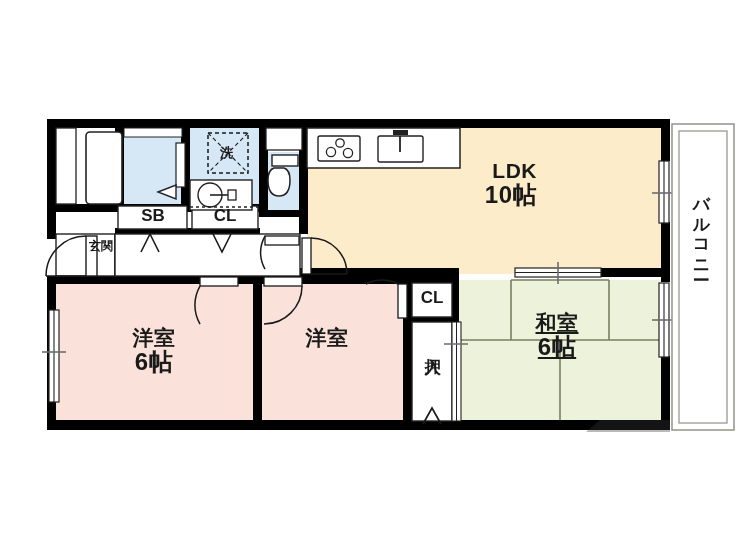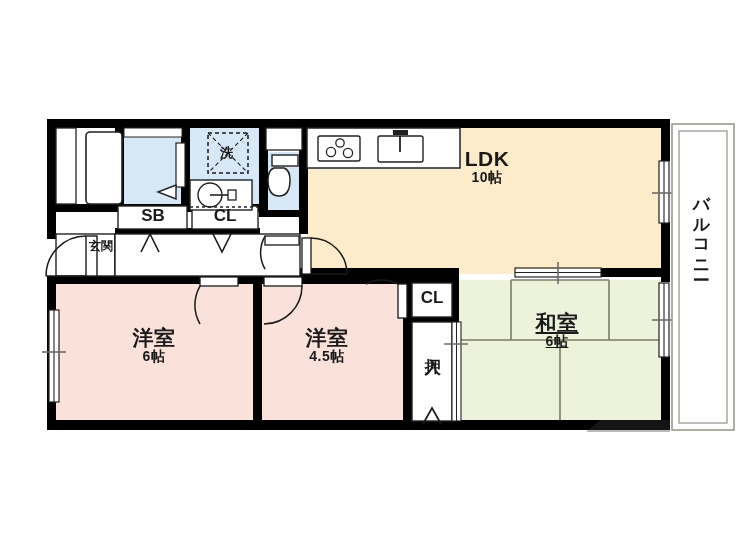--- a/index.html
+++ b/index.html
@@ -33,21 +33,21 @@
     text-align: center;
     pointer-events: none;
   }
   .lbl-room {
     font-size: 21px;
     font-weight: 700;
     letter-spacing: 0.5px;
   }
   .lbl-room .sz {
     display: block;
-    font-size: 14px;
+    font-size: 24px;
     font-weight: 700;
   }
   .lbl-small {
     font-size: 17px;
     font-weight: 700;
   }
   .lbl-vert {
     writing-mode: vertical-rl;
     text-orientation: upright;
     font-size: 17px;
@@ -273,38 +273,37 @@
 
     <g>
       <rect x="672" y="124" width="62" height="306" fill="#ffffff" stroke="#9a9a92" stroke-width="1.6"></rect>
       <rect x="679" y="131" width="48" height="292" fill="#ffffff" stroke="#9a9a92" stroke-width="1.3"></rect>
 
       <path d="M600 420 L670 420 L670 432 L586 432 Z" fill="#3a3a3a" opacity="0.35"></path>
     </g>
 
   </svg>
 
-  <div class="lbl lbl-room" style="left:437px; top:148px; width:100px;">
+  <div class="lbl lbl-room" style="left:437px; top:160px; width:100px;text-align:right;">
     <span>LDK</span>
     <span class="sz">10帖</span>
   </div>
 
   <div class="lbl lbl-room" style="left:507px; top:312px; width:100px;text-decoration:underline;">
     <span>和室</span>
     <span class="sz">6帖</span>
   </div>
 
   <div class="lbl lbl-room" style="left:104px; top:327px; width:100px;">
     <span>洋室</span>
     <span class="sz">6帖</span>
   </div>
 
   <div class="lbl lbl-room" style="left:277px; top:327px; width:100px;">
     <span>洋室</span>
-    <span class="sz">4.5帖</span>
   </div>
 
   <div class="lbl lbl-genkan" style="left:71px; top:240px; width:60px;">玄関</div>
 
   <div class="lbl lbl-vert" style="left:692px; top:185px;">バルコニー</div>
 
   <div class="lbl lbl-oshiire" style="left:424px; top:345px;">押入</div>
 
   <div class="lbl lbl-small" style="left:131px; top:207px; width:44px;">SB</div>
 

